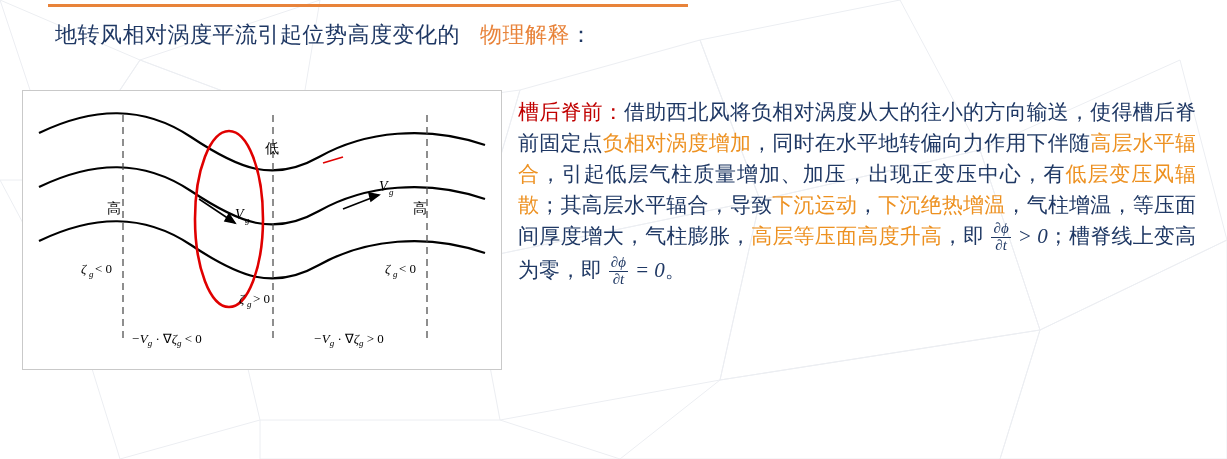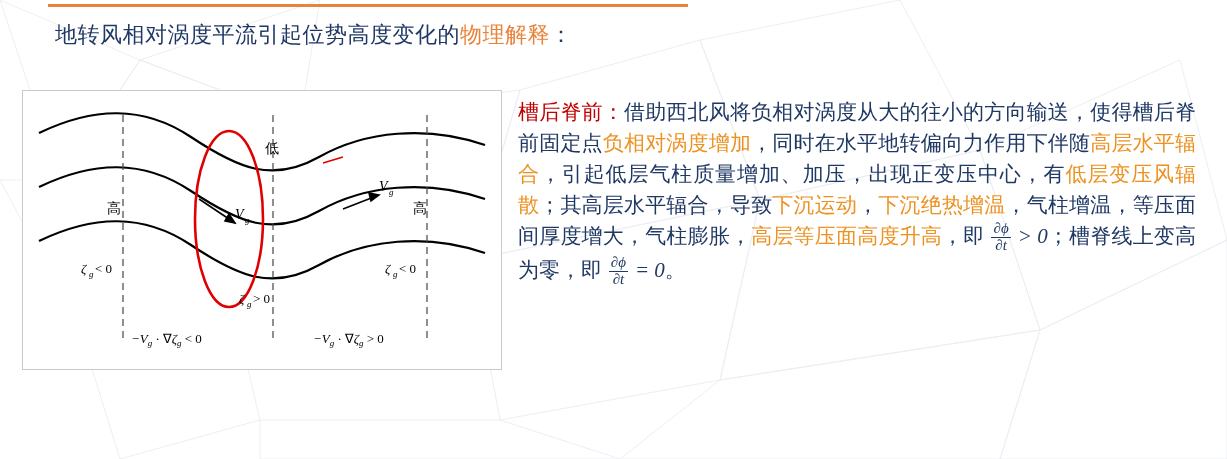--- a/index.html
+++ b/index.html
@@ -36,20 +36,21 @@
     position: absolute;
     left: 55px;
     top: 20px;
     font-size: 22px;
     color: #1f3864;
     letter-spacing: 0.5px;
     white-space: nowrap;
   }
   .headline .hl {
     color: #e8833a;
+    margin-left: 20px;
   }
 
   .figure {
     position: absolute;
     left: 22px;
     top: 90px;
     width: 478px;
     height: 278px;
     background: #ffffff;
     border: 1px solid #c9c9c9;

